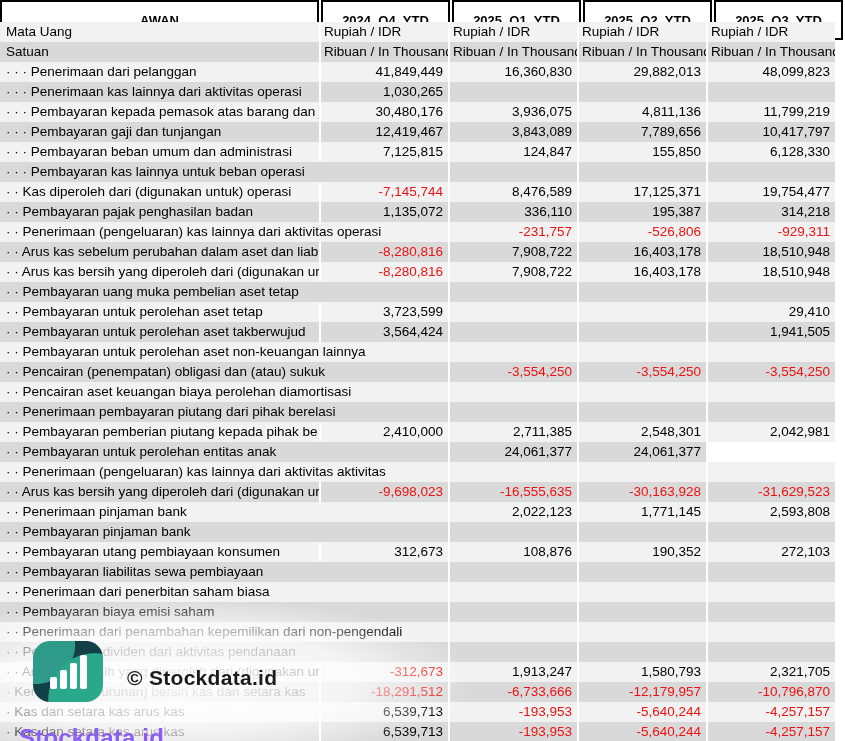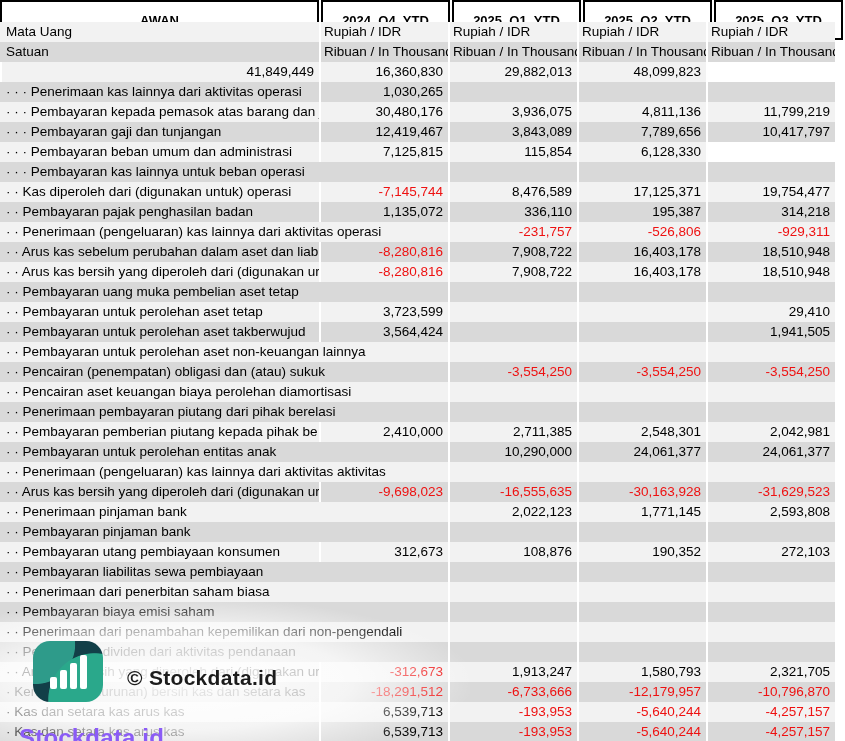--- a/index.html
+++ b/index.html
@@ -83,20 +83,21 @@
         <div class="c val sep">Rupiah / IDR</div>
       </div>
       <div class="r dark meta">
         <div class="c label clip">Satuan</div>
         <div class="c val sep">Ribuan / In Thousand</div>
         <div class="c val sep">Ribuan / In Thousand</div>
         <div class="c val sep">Ribuan / In Thousand</div>
         <div class="c val sep">Ribuan / In Thousand</div>
       </div>
       <div class="r light">
+        <div class="c label clip">· · · Penerimaan dari pelanggan</div>
         <div class="c val sep">41,849,449</div>
         <div class="c val sep">16,360,830</div>
         <div class="c val sep">29,882,013</div>
         <div class="c val sep">48,099,823</div>
       </div>
       <div class="r dark">
         <div class="c label clip">· · · Penerimaan kas lainnya dari aktivitas operasi</div>
         <div class="c val sep">1,030,265</div>
         <div class="c val sep"></div>
         <div class="c val sep"></div>
@@ -112,21 +113,22 @@
       <div class="r dark">
         <div class="c label clip">· · · Pembayaran gaji dan tunjangan</div>
         <div class="c val sep">12,419,467</div>
         <div class="c val sep">3,843,089</div>
         <div class="c val sep">7,789,656</div>
         <div class="c val sep">10,417,797</div>
       </div>
       <div class="r light">
         <div class="c label clip">· · · Pembayaran beban umum dan administrasi</div>
         <div class="c val sep">7,125,815</div>
-        <div class="c val sep">115,854</div>
+        <div class="c val sep">124,847</div>
+        <div class="c val sep">155,850</div>
         <div class="c val sep">6,128,330</div>
       </div>
       <div class="r dark">
         <div class="c label">· · · Pembayaran kas lainnya untuk beban operasi</div>
         <div class="c val"></div>
         <div class="c val sep"></div>
         <div class="c val sep"></div>
         <div class="c val sep"></div>
       </div>
       <div class="r light">
@@ -216,21 +218,20 @@
       <div class="r light">
         <div class="c label clip">· · Pembayaran pemberian piutang kepada pihak be</div>
         <div class="c val sep">2,410,000</div>
         <div class="c val sep">2,711,385</div>
         <div class="c val sep">2,548,301</div>
         <div class="c val sep">2,042,981</div>
       </div>
       <div class="r dark">
         <div class="c label">· · Pembayaran untuk perolehan entitas anak</div>
         <div class="c val"></div>
-        <div class="c val sep">10,290,000</div>
         <div class="c val sep">24,061,377</div>
         <div class="c val sep">24,061,377</div>
       </div>
       <div class="r light">
         <div class="c label">· · Penerimaan (pengeluaran) kas lainnya dari aktivitas aktivitas</div>
         <div class="c val"></div>
         <div class="c val sep"></div>
         <div class="c val sep"></div>
         <div class="c val sep"></div>
       </div>

